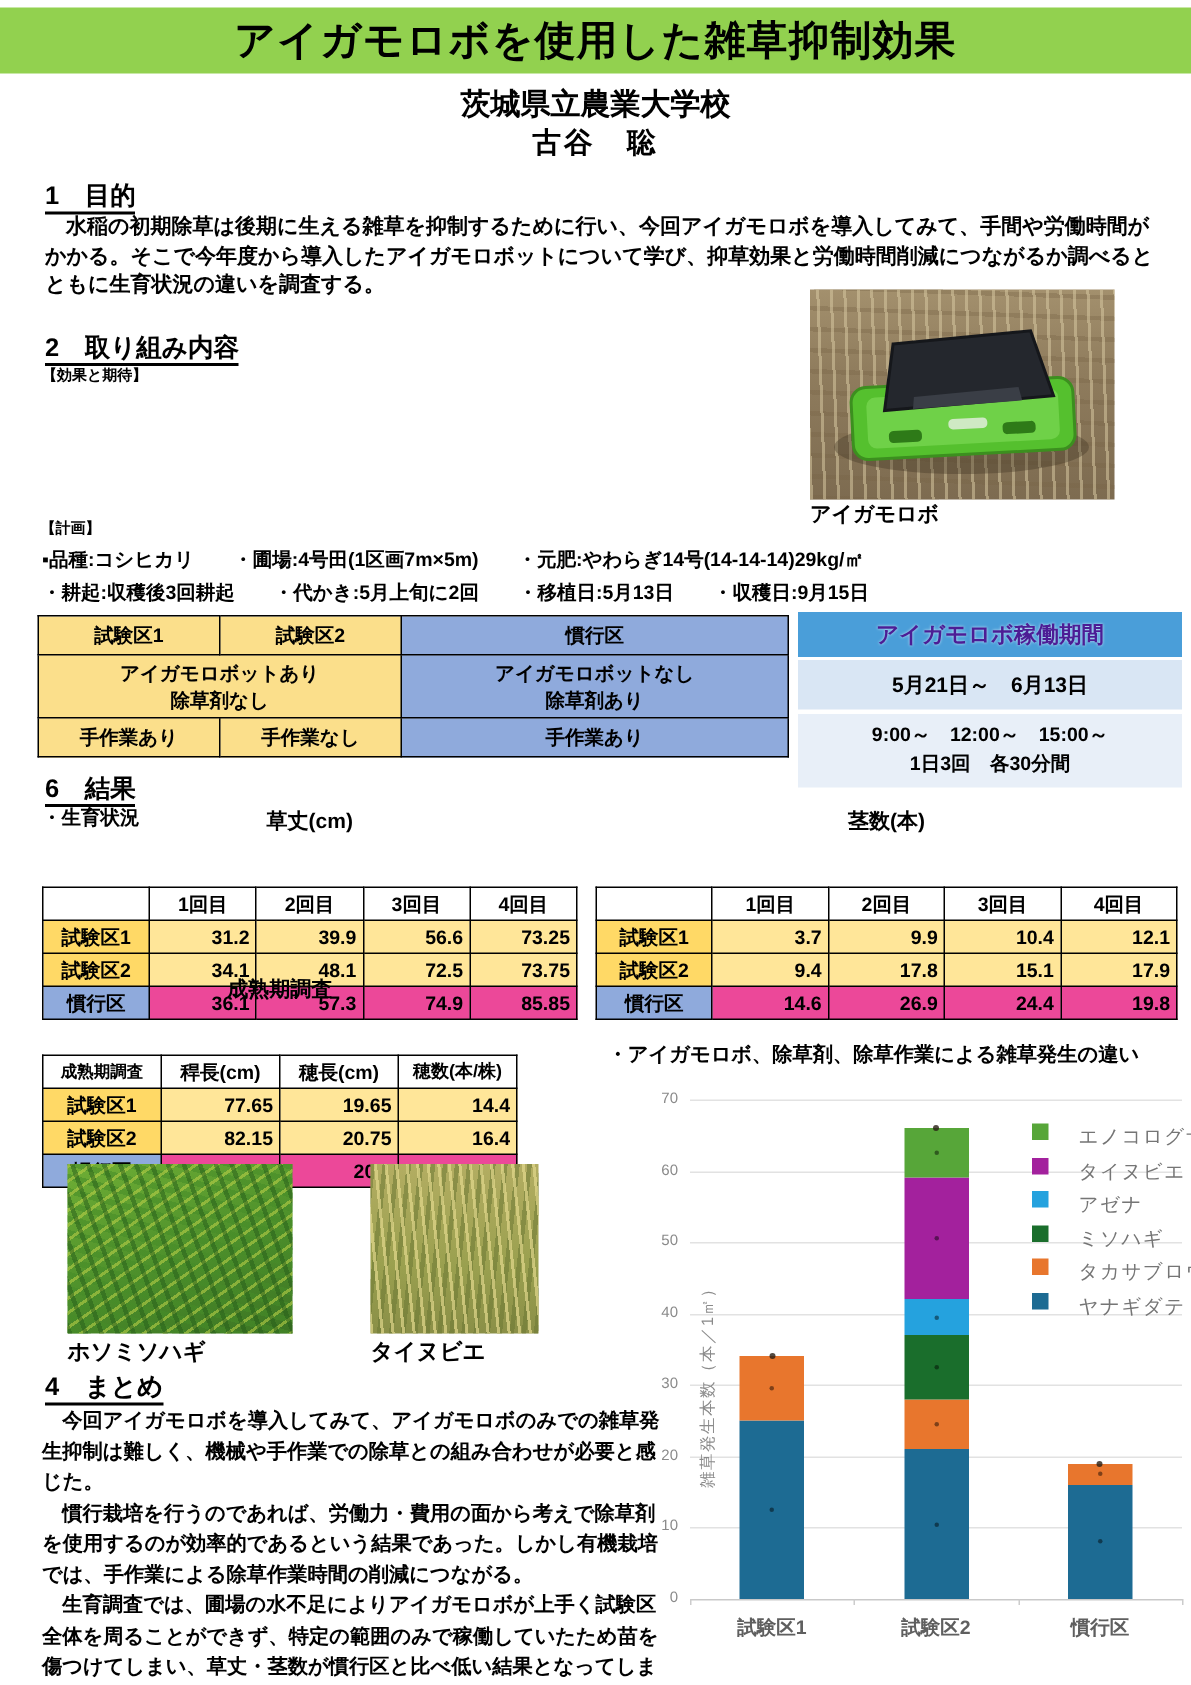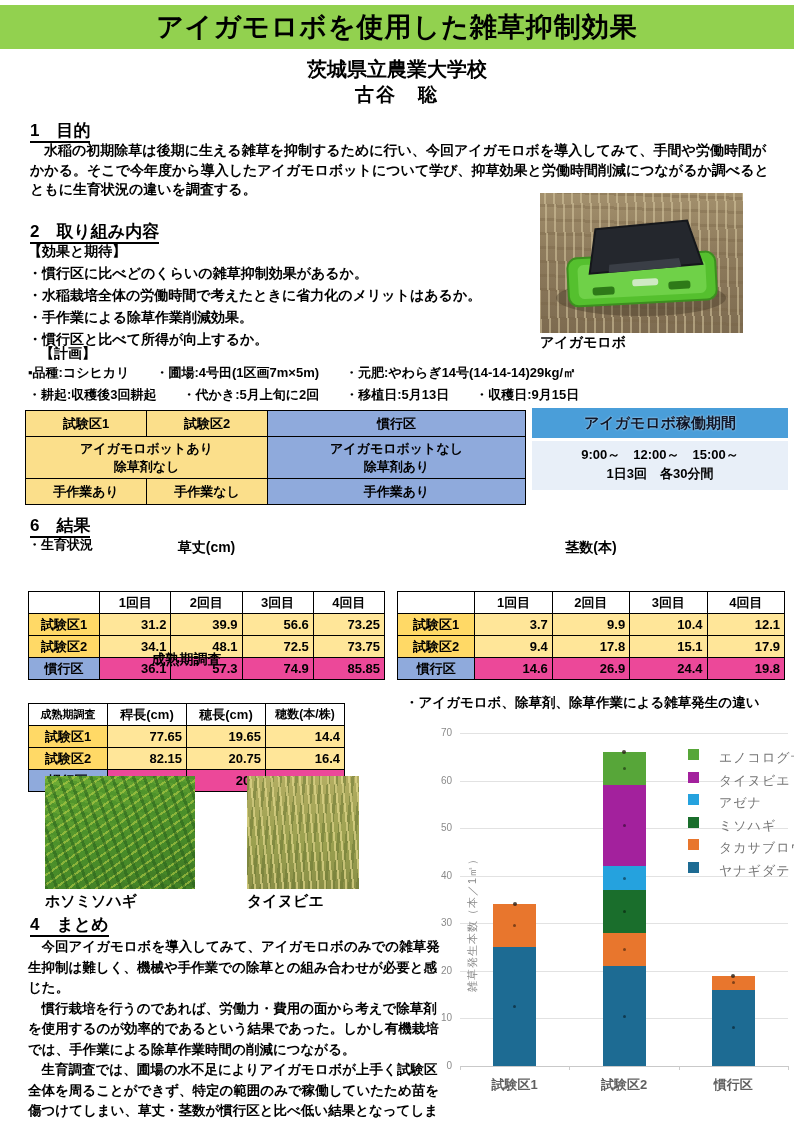--- a/index.html
+++ b/index.html
@@ -12,21 +12,21 @@
           display:flex;align-items:center;justify-content:center;}
   .banner-title{font-size:27px;font-weight:bold;letter-spacing:1px;color:#000;}
   .org{left:0;top:56px;width:794px;text-align:center;font-size:20px;font-weight:bold;}
   .author{left:0;top:82px;width:794px;text-align:center;font-size:19px;font-weight:bold;letter-spacing:2px;}
 
   
   .sec-head{font-size:17px;font-weight:bold;border-bottom:2px solid #000;padding-bottom:1px;}
   .body-text{font-size:14px;font-weight:bold;line-height:1.4;}
   .bullet-line{font-size:14px;font-weight:bold;line-height:1.58;}
   .plan-line{font-size:13px;font-weight:bold;line-height:1.7;white-space:nowrap;}
-  .label-line{font-size:14px;font-weight:bold;}
+  .label-line{font-size:10px;font-weight:bold;}
 
   
   .robot-photo{left:540px;top:193px;width:203px;height:140px;
     background:
       repeating-linear-gradient(88deg, rgba(214,199,160,.55) 0 2px, rgba(0,0,0,0) 2px 9px),
       repeating-linear-gradient(2deg, rgba(120,100,70,.35) 0 3px, rgba(0,0,0,0) 3px 14px),
       linear-gradient(180deg,#a3906d 0%,#8f7c5d 40%,#7d6b50 100%);
     overflow:hidden;}
   .photo-caption{font-size:14px;font-weight:bold;text-align:left;}
 
@@ -34,21 +34,21 @@
   .design-table{left:25px;top:410px;width:497px;border-collapse:collapse;table-layout:fixed;}
   .design-table td{border:1.6px solid #000;text-align:center;font-size:13px;font-weight:bold;padding:0;}
   .design-table .yellow{background:#fbdf8b;}
   .design-table .blue{background:#8faadc;}
   .design-table .h26{height:26px;}
   .design-table .h42{height:42px;line-height:1.35;}
 
   
   .period-box{left:532px;top:408px;width:256px;}
   .period-head{background:#4a9ed9;height:30px;display:flex;align-items:center;justify-content:center;
-               font-size:15px;font-weight:bold;color:#0f172a;text-shadow:0 0 2px #cfe6f7;}
+               font-size:15px;font-weight:bold;color:#4c1d95;text-shadow:0 0 2px #cfe6f7;}
   .period-dates{background:#d9e6f4;height:33px;margin-top:2px;display:flex;align-items:center;justify-content:center;
                 font-size:14px;font-weight:bold;}
   .period-times{background:#e8eff8;margin-top:3px;padding:5px 0 6px 0;text-align:center;
                 font-size:13px;font-weight:bold;line-height:1.45;}
 
   
   .tbl-title{font-size:14px;font-weight:bold;text-align:center;}
   table.mini{border-collapse:collapse;table-layout:fixed;margin-top:34px;}
   table.mini th,table.mini td{border:1.6px solid #000;height:21px;padding:0 4px;font-size:13px;}
   table.mini th{font-weight:bold;text-align:center;background:#fff;}
@@ -111,27 +111,21 @@
 
   <div class="abs" style="left:30px;top:119px;">
     <span class="sec-head">1　目的</span>
   </div>
   <div class="abs body-text" style="left:30px;top:141px;width:742px;">　水稲の初期除草は後期に生える雑草を抑制するために行い、今回アイガモロボを導入してみて、手間や労働時間がかかる。そこで今年度から導入したアイガモロボットについて学び、抑草効果と労働時間削減につながるか調べるとともに生育状況の違いを調査する。</div>
 
   <div class="abs" style="left:30px;top:220px;">
     <span class="sec-head">2　取り組み内容</span>
   </div>
   <div class="abs label-line" style="left:28px;top:243px;">【効果と期待】</div>
-  <div class="abs" style="left:28px;top:262px;width:510px;">
-    <div class="bullet-line">・慣行区に比べどのくらいの雑草抑制効果があるか。</div>
-    <div class="bullet-line">・水稲栽培全体の労働時間で考えたときに省力化のメリットはあるか。</div>
-    <div class="bullet-line">・手作業による除草作業削減効果。</div>
-    <div class="bullet-line">・慣行区と比べて所得が向上するか。</div>
-  </div>
-  <div class="abs label-line" style="left:40px;top:345px;">【計画】</div>
+  <div class="abs label-line" style="left:27px;top:345px;">【計画】</div>
   <div class="abs" style="left:28px;top:362px;width:760px;">
     <div class="plan-line">▪品種:コシヒカリ　　・圃場:4号田(1区画7m×5m)　　・元肥:やわらぎ14号(14-14-14)29kg/㎡</div>
     <div class="plan-line">・耕起:収穫後3回耕起　　・代かき:5月上旬に2回　　・移植日:5月13日　　・収穫日:9月15日</div>
   </div>
 
   <div class="abs robot-photo">
     <svg width="203" height="140" viewBox="0 0 203 140">
       <ellipse cx="101" cy="105" rx="85" ry="18" fill="rgba(60,48,32,0.35)"></ellipse>
       <g transform="rotate(-3 101 85)">
         <rect x="28" y="62" width="148" height="48" rx="10" fill="#55c02e" stroke="#3c8f1f" stroke-width="2"></rect>
@@ -166,20 +160,21 @@
     <tr class="h26">
       <td class="yellow">手作業あり</td>
       <td class="yellow">手作業なし</td>
       <td class="blue">手作業あり</td>
     </tr>
   </tbody>
     </table>
 
   <div class="abs period-box">
     <div class="period-head">アイガモロボ稼働期間</div>
+    <div class="period-dates">5月21日～　6月13日</div>
     <div class="period-times">
       <div>9:00～　12:00～　15:00～</div>
       <div>1日3回　各30分間</div>
     </div>
   </div>
 
   <div class="abs" style="left:30px;top:514px;">
     <span class="sec-head">6　結果</span>
   </div>
   <div class="abs" style="left:28px;top:536px;font-size:13px;font-weight:bold;">・生育状況</div>

